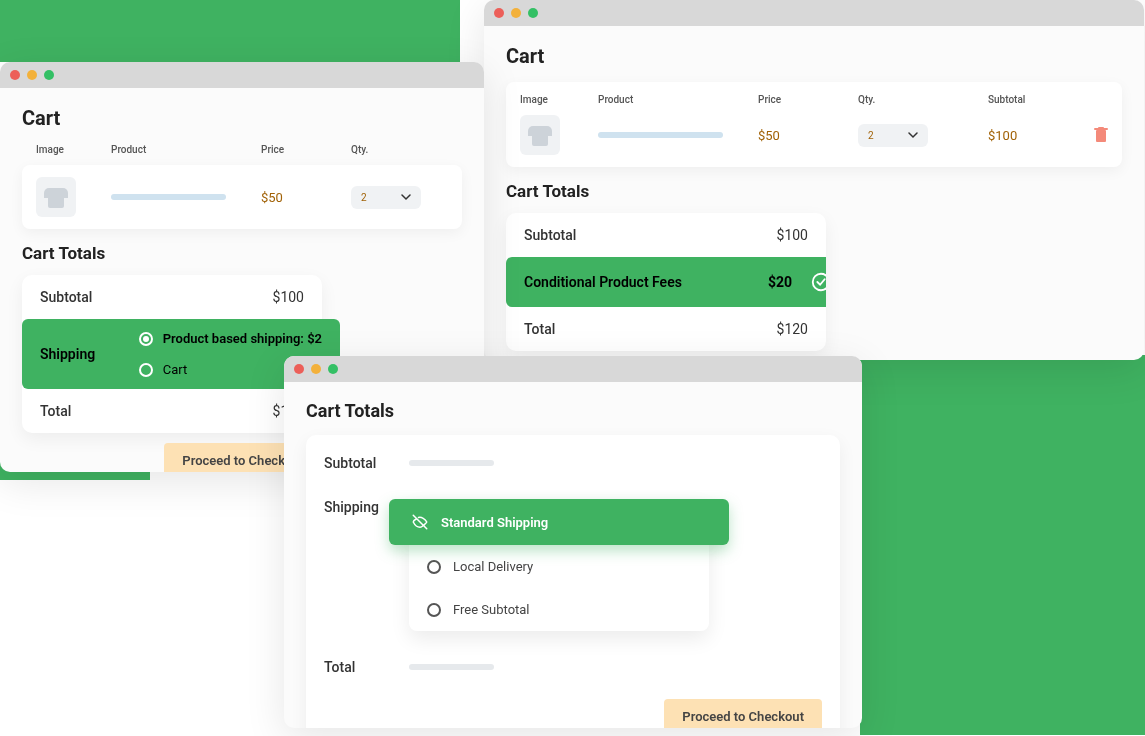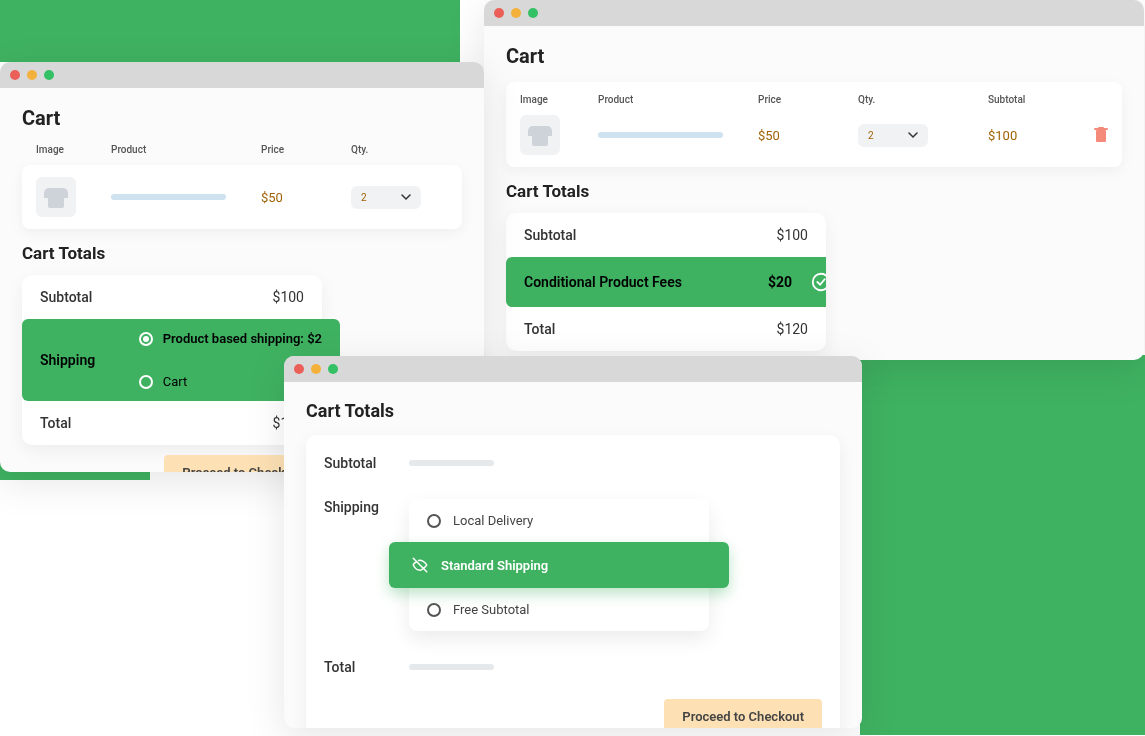--- a/index.html
+++ b/index.html
@@ -33,21 +33,21 @@
   .placeholder-line { height: 6px; background: #cfe2ef; border-radius: 3px; }
   .pl-grey { background: #e6e9ec; }
 
   .qty { background: #f0f2f4; border-radius: 6px; padding: 6px 10px; display: flex; align-items: center; justify-content: space-between; width: 70px; font-size: 10px; }
   .chev { width: 10px; height: 10px; }
 
   .totals-box { background: #fff; border-radius: 10px; padding: 0; margin-top: 8px; box-shadow: 0 6px 18px rgba(0,0,0,0.06); overflow: hidden; }
   .tot-row { display: flex; align-items: center; justify-content: space-between; padding: 14px 18px; font-size: 14px; color: #333; }
   .tot-row.green { background: #3fb261; color: #000000; }
   .tot-label { font-weight: 500; }
-  .radio-list { display: flex; flex-direction: column; gap: 28px; }
+  .radio-list { display: flex; flex-direction: column; gap: 16px; }
   .radio-row { display: flex; align-items: center; gap: 10px; font-size: 13px; }
   .radio-outer { width: 14px; height: 14px; border: 2px solid #fff; border-radius: 50%; display: flex; align-items: center; justify-content: center; flex-shrink: 0; }
   .radio-outer.dark { border-color: #555; }
   .radio-inner { width: 6px; height: 6px; background: #fff; border-radius: 50%; }
 
   .checkout-btn { background: #fde1b4; color: #444; font-weight: 600; font-size: 13px; padding: 10px 18px; border: none; border-radius: 4px; cursor: pointer; }
   .btn-wrap { display: flex; justify-content: flex-end; margin-top: 10px; }
 
   .check-circle { width: 22px; height: 22px; }
 
@@ -234,32 +234,32 @@
 
     <div class="totals-box" style="padding:6px 0 0 0; overflow:visible;">
       <div class="w3-body" style="display:flex; align-items:center;">
         <div class="w3-label">Subtotal</div>
         <div class="placeholder-line pl-grey" style="width:85px;"></div>
       </div>
 
       <div class="w3-body" style="display:flex; align-items:flex-start;">
         <div class="w3-label">Shipping</div>
         <div class="ship-options" style="flex:0 0 300px;">
-          <div class="ship-opt">
-            <span class="radio-outer dark"></span>
-            <span>Local Delivery</span>
-          </div>
           <div class="ship-opt sel">
             <svg width="18" height="18" viewBox="0 0 24 24">
               <path d="M3 3 L21 21 M10 6 C14 5 19 8 21 12 C20 14 18 15 17 16 M7 8 C5 9 3 11 3 12 C5 16 9 19 12 19 C13 19 15 18 16 17" stroke="#fff" stroke-width="2" fill="none" stroke-linecap="round"></path>
             </svg>
             <span style="font-weight:600;">Standard Shipping</span>
           </div>
           <div class="ship-opt">
             <span class="radio-outer dark"></span>
+            <span>Local Delivery</span>
+          </div>
+          <div class="ship-opt">
+            <span class="radio-outer dark"></span>
             <span>Free Subtotal</span>
           </div>
         </div>
       </div>
 
       <div class="w3-body" style="display:flex; align-items:center;">
         <div class="w3-label">Total</div>
         <div class="placeholder-line pl-grey" style="width:85px;"></div>
       </div>
 

